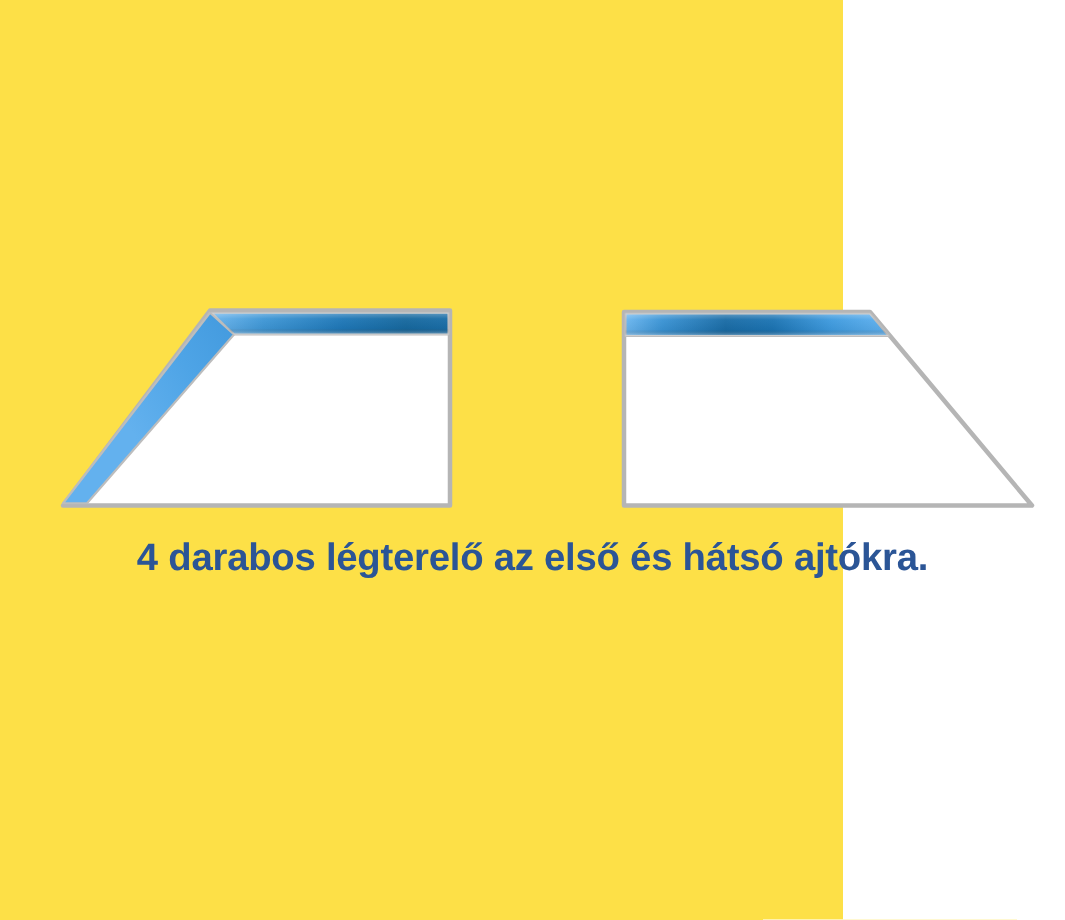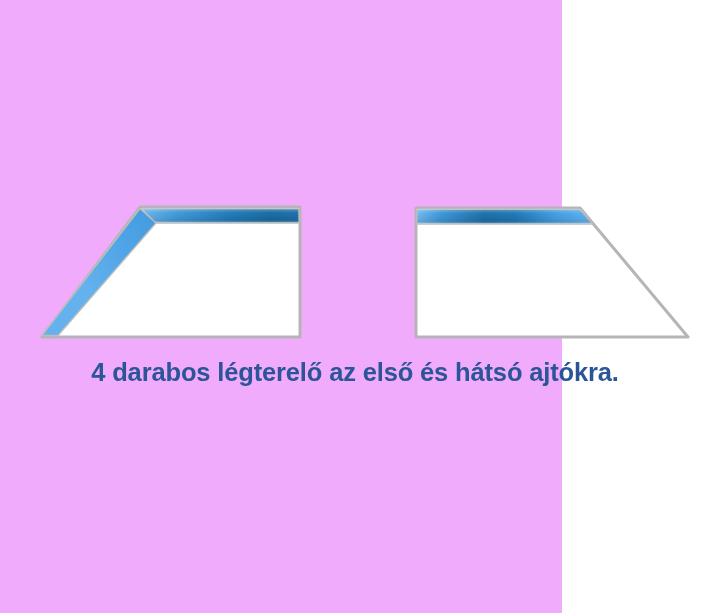--- a/index.html
+++ b/index.html
@@ -10,21 +10,21 @@
   body {
     width: 710px;
     height: 613px;
     font-family: "Liberation Sans", sans-serif;
     overflow: hidden;
   }
   #product-figure {
     position: relative;
     width: 562px;
     height: 613px;
-    background: #f0abfc;
+    background: #fde047;
   }
   #diagram-area {
     position: absolute;
     left: 0;
     top: 0;
     width: 710px;
     height: 350px;
   }
   #diagram-svg {
     display: block;

